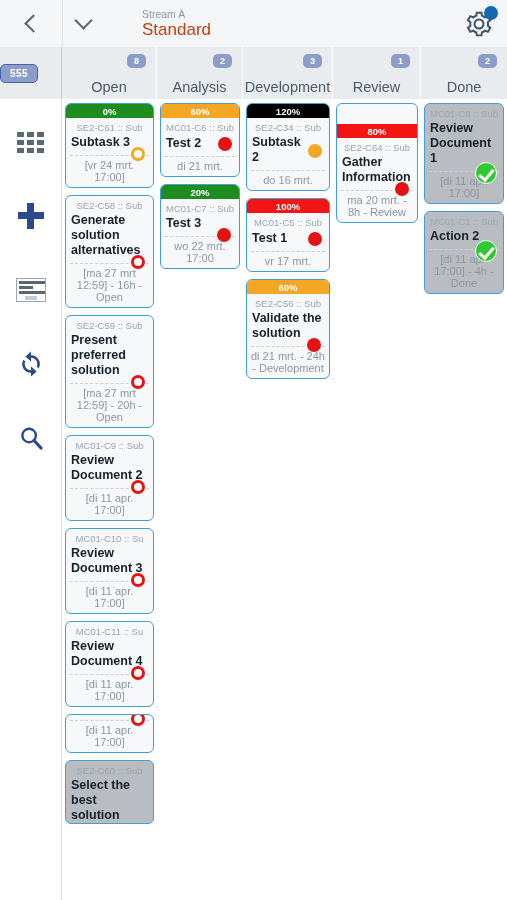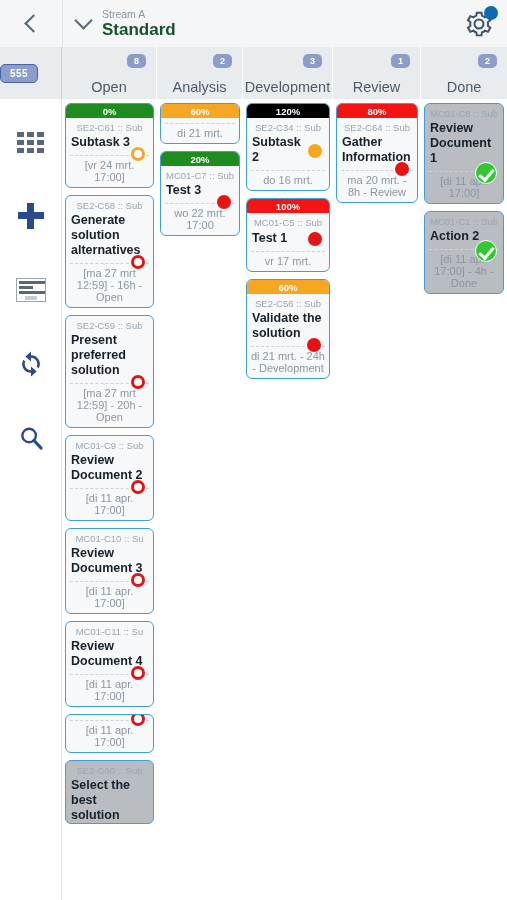--- a/index.html
+++ b/index.html
@@ -28,32 +28,33 @@
     border-bottom: 2.4px solid #5a6876;
     transform: rotate(45deg);
     margin-left: 5px;
   }
   .title-zone {
     flex: 1; height: 47px;
     display: flex; align-items: center;
     padding-left: 8px;
     border-left: 1px solid #dfe3e8;
     background: #f4f6f8;
+    gap: 40px;
   }
   .chev-down {
     width: 13px; height: 13px;
     border-right: 2.4px solid #5a6876;
     border-bottom: 2.4px solid #5a6876;
     transform: rotate(45deg);
     margin: -6px 12px 0 6px;
     flex: 0 0 auto;
   }
   .title-stack { display: flex; flex-direction: column; justify-content: center; }
   .stream-label { font-size: 10.5px; color: #8a97a3; line-height: 12px; }
-  .stream-title { font-size: 17px; color: #14532d; line-height: 20px; font-weight: 700; }
+  .stream-title { font-size: 17px; color: #c2410c; line-height: 20px; font-weight: 400; }
   .gear-zone {
     width: 56px; height: 47px; position: relative;
     display: flex; align-items: center; justify-content: center;
   }
   .gear-badge {
     position: absolute; right: 9px; top: 6px;
     width: 14px; height: 14px; border-radius: 50%;
     background: #1169b0;
   }
 
@@ -347,20 +348,27 @@
           <div class="card-id">SE2-C60 :: Sub</div>
           <div class="card-row">
             <div class="card-title">Select the best solution</div>
           </div>
         </div>
       </div>
     </div>
     <div class="column" style="width: 86px;">
       <div class="card">
         <div class="prog" style="background: rgb(245, 166, 35);">60%</div>
+        <div class="card-body">
+          <div class="card-id">MC01-C6 :: Sub</div>
+          <div class="card-row">
+            <div class="card-title">Test 2</div>
+            <span class="dot solid" style="color: rgb(229, 20, 20);"></span>
+          </div>
+        </div>
         <div class="card-foot"><span>di 21 mrt.</span></div>
       </div>
       <div class="card">
         <div class="prog" style="background: rgb(30, 140, 30);">20%</div>
         <div class="card-body">
           <div class="card-id">MC01-C7 :: Sub</div>
           <div class="card-row">
             <div class="card-title">Test 3</div>
           </div>
         </div>
@@ -396,21 +404,21 @@
           <div class="card-id">SE2-C56 :: Sub</div>
           <div class="card-row">
             <div class="card-title">Validate the solution</div>
           </div>
         </div>
         <div class="card-foot with-mark"><span>di 21 mrt. - 24h - Development</span><span class="foot-dot solid" style="color: rgb(229, 20, 20);"></span></div>
       </div>
     </div>
     <div class="column" style="width: 88px;">
       <div class="card">
-        <div class="prog" style="background: rgb(245, 20, 20);">80%</div>
+        <div class="prog" style="background: rgb(245, 20, 20); margin-top: 20px;">80%</div>
         <div class="card-body">
           <div class="card-id">SE2-C64 :: Sub</div>
           <div class="card-row">
             <div class="card-title">Gather Information</div>
           </div>
         </div>
         <div class="card-foot with-mark"><span>ma 20 mrt. - 8h - Review</span><span class="foot-dot solid" style="color: rgb(229, 20, 20);"></span></div>
       </div>
     </div>
     <div class="column" style="width: 86px;">

